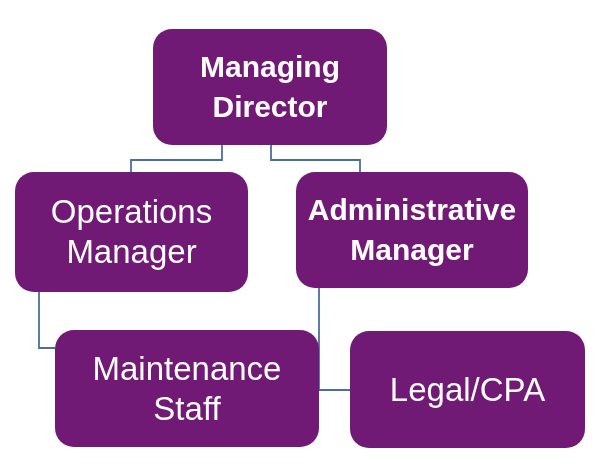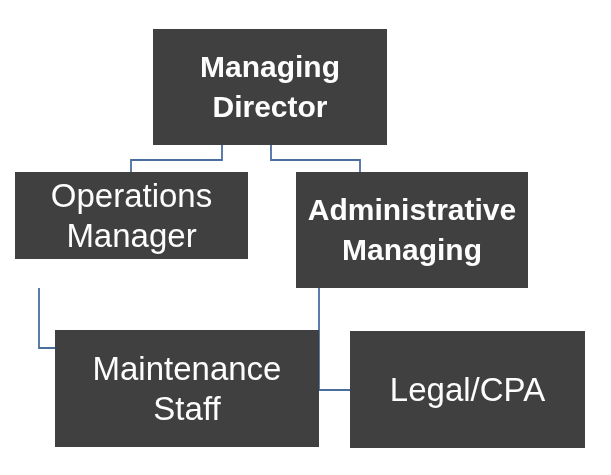--- a/index.html
+++ b/index.html
@@ -22,36 +22,37 @@
     left: 0; top: 0;
     width: 611px; height: 475px;
   }
   .connectors polyline {
     fill: none;
     stroke: #4a6f9f;
     stroke-width: 1.8;
   }
   .node {
     position: absolute;
-    background: #404040;
+    background: #701a75;
     color: #fdfdfd;
     display: flex;
     align-items: center;
     justify-content: center;
     text-align: center;
     font-size: 33px;
     line-height: 40px;
     padding: 4px 8px;
+    border-radius: 19px;
   }
   .node.bold {
     font-weight: bold;
     font-size: 30px;
   }
   .node-md { left: 153px; top: 29px;  width: 234px; height: 116px; }
-  .node-om { left: 15px;  top: 172px; width: 233px; height: 87px; }
+  .node-om { left: 15px;  top: 172px; width: 233px; height: 120px; }
   .node-am { left: 296px; top: 172px; width: 232px; height: 116px; }
   .node-ms { left: 55px;  top: 330px; width: 264px; height: 117px; }
   .node-lc { left: 350px; top: 331px; width: 235px; height: 117px; text-align: center; }
 </style>
 </head>
 <body>
 
 <div class="canvas">
 
   <svg class="connectors" viewBox="0 0 611 475" xmlns="http://www.w3.org/2000/svg">
@@ -63,21 +64,21 @@
 
   <div class="node node-md bold">
     <span>Managing Director</span>
   </div>
 
   <div class="node node-om">
     <span>Operations Manager</span>
   </div>
 
   <div class="node node-am bold">
-    <span>Administrative Managing</span>
+    <span>Administrative Manager</span>
   </div>
 
   <div class="node node-ms">
     <span>Maintenance Staff</span>
   </div>
 
   <div class="node node-lc">
     <span>Legal/CPA</span>
   </div>
 

